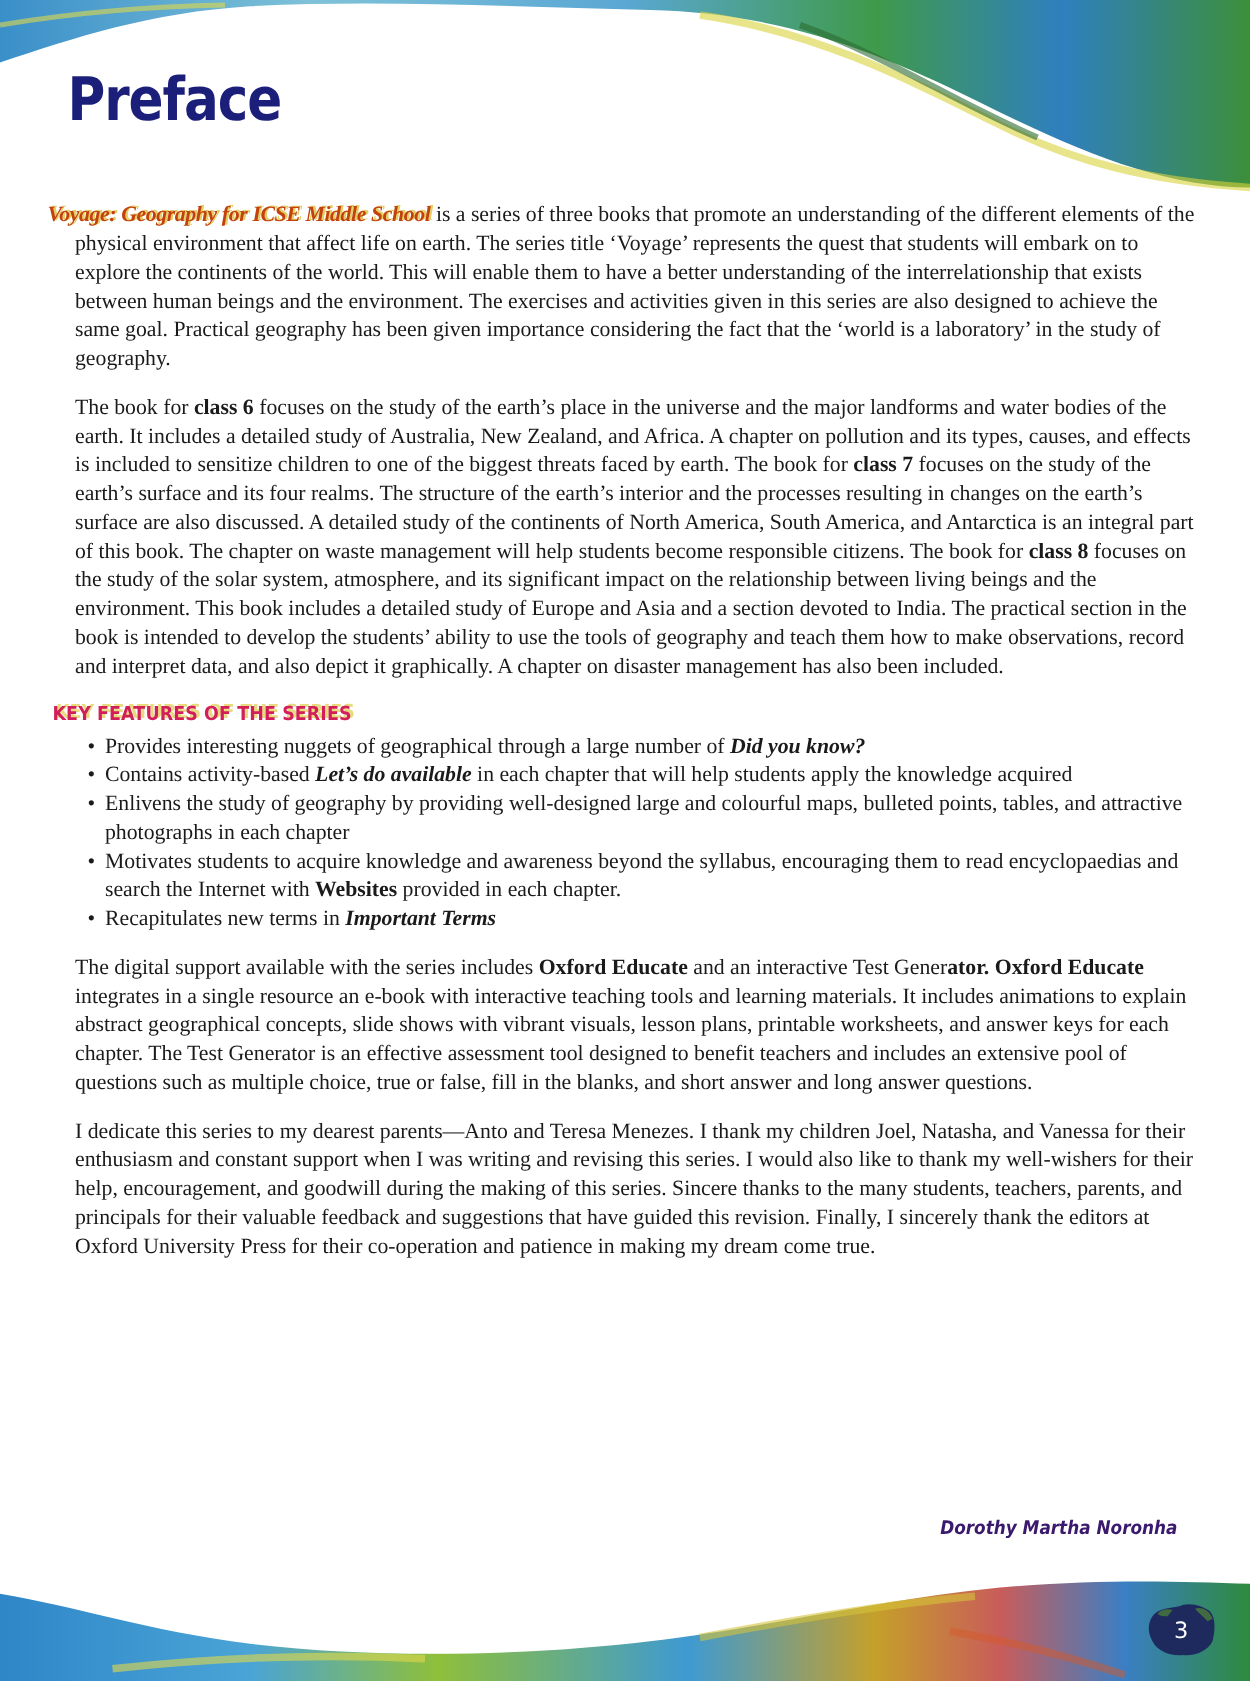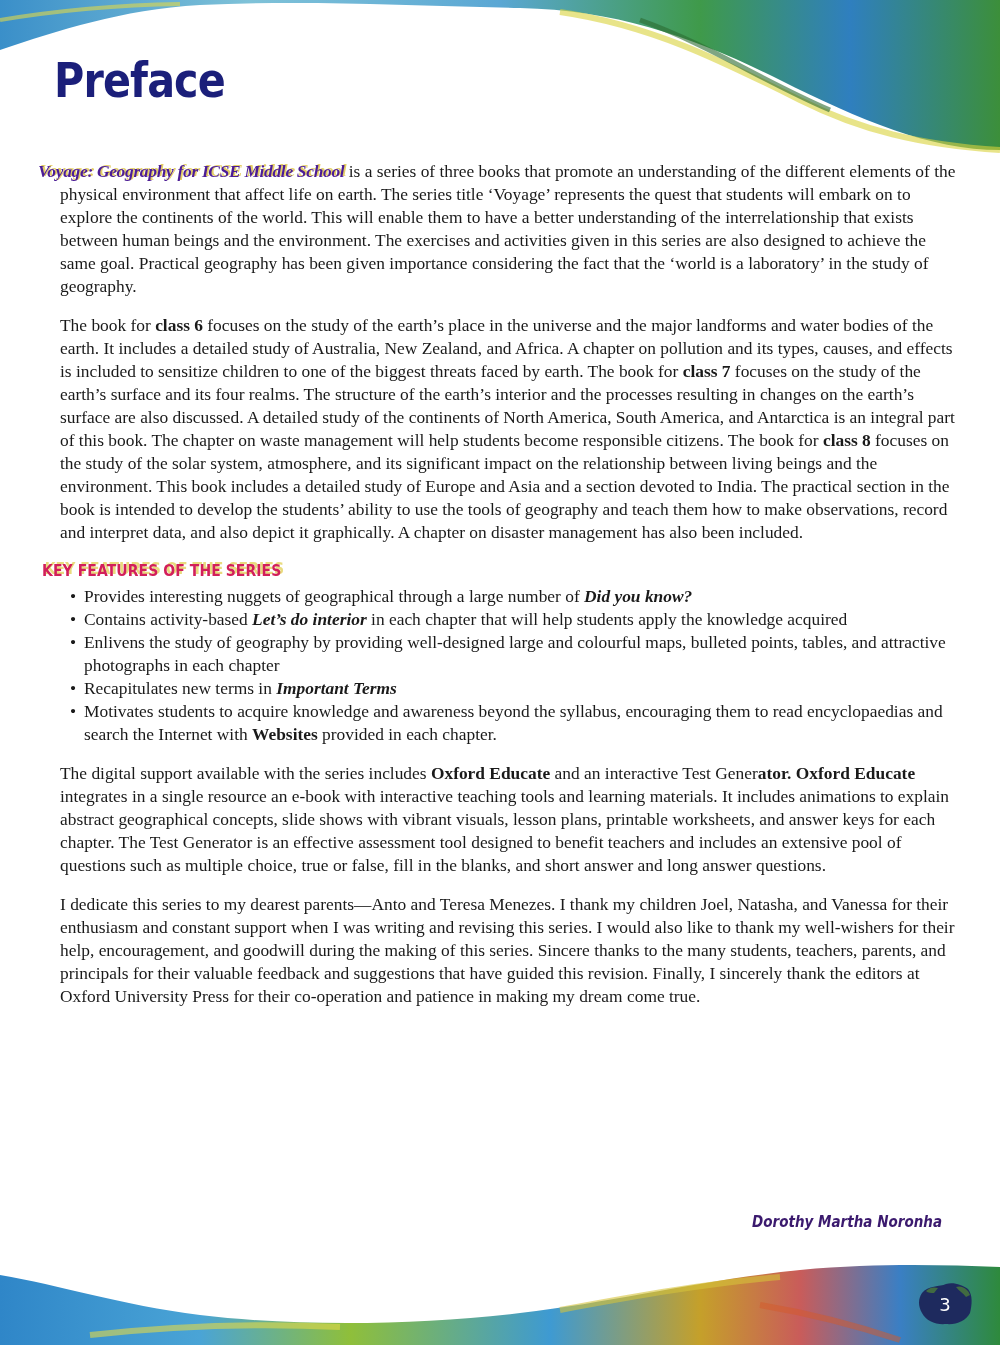--- a/index.html
+++ b/index.html
@@ -19,21 +19,21 @@
   }
 
   .content {
     position: absolute; left: 60px; top: 160px; width: 905px;
     font-family: "Liberation Serif", serif; font-size: 17.4px; line-height: 23px;
     color: #1a1a1a;
   }
   .content p { margin: 0 0 16px 0; text-align: left; }
   .content p.intro { text-indent: 0; }
   .series-name {
-    font-style: italic; font-weight: bold; color: #4c1d95;
+    font-style: italic; font-weight: bold; color: #c2410c;
     margin-left: -22px; letter-spacing: -0.3px;
     text-shadow: 2px -1px 0 rgba(214,180,20,0.65);
   }
   b { font-weight: bold; }
   .bi { font-weight: bold; font-style: italic; }
 
   .section-heading {
     font-family: "DejaVu Sans", sans-serif; font-weight: bold; font-size: 15.5px;
     color: #d21f5a; margin: 4px 0 2px -18px; letter-spacing: 0.1px;
     text-shadow: 3px -2px 0 rgba(214,190,20,0.55);
@@ -92,24 +92,24 @@
 
   <div class="content">
 
     <p class="intro"><span class="series-name">Voyage: Geography for ICSE Middle School</span><span> is a series of three books that promote an understanding of the different elements of the physical environment that affect life on earth. The series title ‘Voyage’ represents the quest that students will embark on to explore the continents of the world. This will enable them to have a better understanding of the interrelationship that exists between human beings and the environment. The exercises and activities given in this series are also designed to achieve the same goal. Practical geography has been given importance considering the fact that the ‘world is a laboratory’ in the study of geography.</span></p>
 
     <p><span>The book for </span><b>class 6</b><span> focuses on the study of the earth’s place in the universe and the major landforms and water bodies of the earth. It includes a detailed study of Australia, New Zealand, and Africa. A chapter on pollution and its types, causes, and effects is included to sensitize children to one of the biggest threats faced by earth. The book for </span><b>class 7</b><span> focuses on the study of the earth’s surface and its four realms. The structure of the earth’s interior and the processes resulting in changes on the earth’s surface are also discussed. A detailed study of the continents of North America, South America, and Antarctica is an integral part of this book. The chapter on waste management will help students become responsible citizens. The book for </span><b>class 8</b><span> focuses on the study of the solar system, atmosphere, and its significant impact on the relationship between living beings and the environment. This book includes a detailed study of Europe and Asia and a section devoted to India. The practical section in the book is intended to develop the students’ ability to use the tools of geography and teach them how to make observations, record and interpret data, and also depict it graphically. A chapter on disaster management has also been included.</span></p>
 
     <div class="section-heading">KEY FEATURES OF THE SERIES</div>
     <ul class="features">
       <li><span>Provides interesting nuggets of geographical through a large number of </span><span class="bi">Did you know?</span></li>
-      <li><span>Contains activity-based </span><span class="bi">Let’s do interior</span><span> in each chapter that will help students apply the knowledge acquired</span></li>
+      <li><span>Contains activity-based </span><span class="bi">Let’s do available</span><span> in each chapter that will help students apply the knowledge acquired</span></li>
       <li><span>Enlivens the study of geography by providing well-designed large and colourful maps, bulleted points, tables, and attractive photographs in each chapter</span></li>
+      <li><span>Motivates students to acquire knowledge and awareness beyond the syllabus, encouraging them to read encyclopaedias and search the Internet with </span><b>Websites</b><span> provided in each chapter.</span></li>
       <li><span>Recapitulates new terms in </span><span class="bi">Important Terms</span></li>
-      <li><span>Motivates students to acquire knowledge and awareness beyond the syllabus, encouraging them to read encyclopaedias and search the Internet with </span><b>Websites</b><span> provided in each chapter.</span></li>
     </ul>
 
 
     <p><span>The digital support available with the series includes </span><b>Oxford Educate</b><span> and an interactive Test Gener</span><b>ator. Oxford Educate</b><span> integrates in a single resource an e-book with interactive teaching tools and learning materials. It includes animations to explain abstract geographical concepts, slide shows with vibrant visuals, lesson plans, printable worksheets, and answer keys for each chapter. The Test Generator is an effective assessment tool designed to benefit teachers and includes an extensive pool of questions such as multiple choice, true or false, fill in the blanks, and short answer and long answer questions.</span></p>
 
     <p>I dedicate this series to my dearest parents—Anto and Teresa Menezes. I thank my children Joel, Natasha, and Vanessa for their enthusiasm and constant support when I was writing and revising this series. I would also like to thank my well-wishers for their help, encouragement, and goodwill during the making of this series. Sincere thanks to the many students, teachers, parents, and principals for their valuable feedback and suggestions that have guided this revision.  Finally, I sincerely thank the editors at Oxford University Press for their co-operation and patience in making my dream come true.</p>
   </div>
 
   <div class="signature">Dorothy Martha Noronha</div>
 

